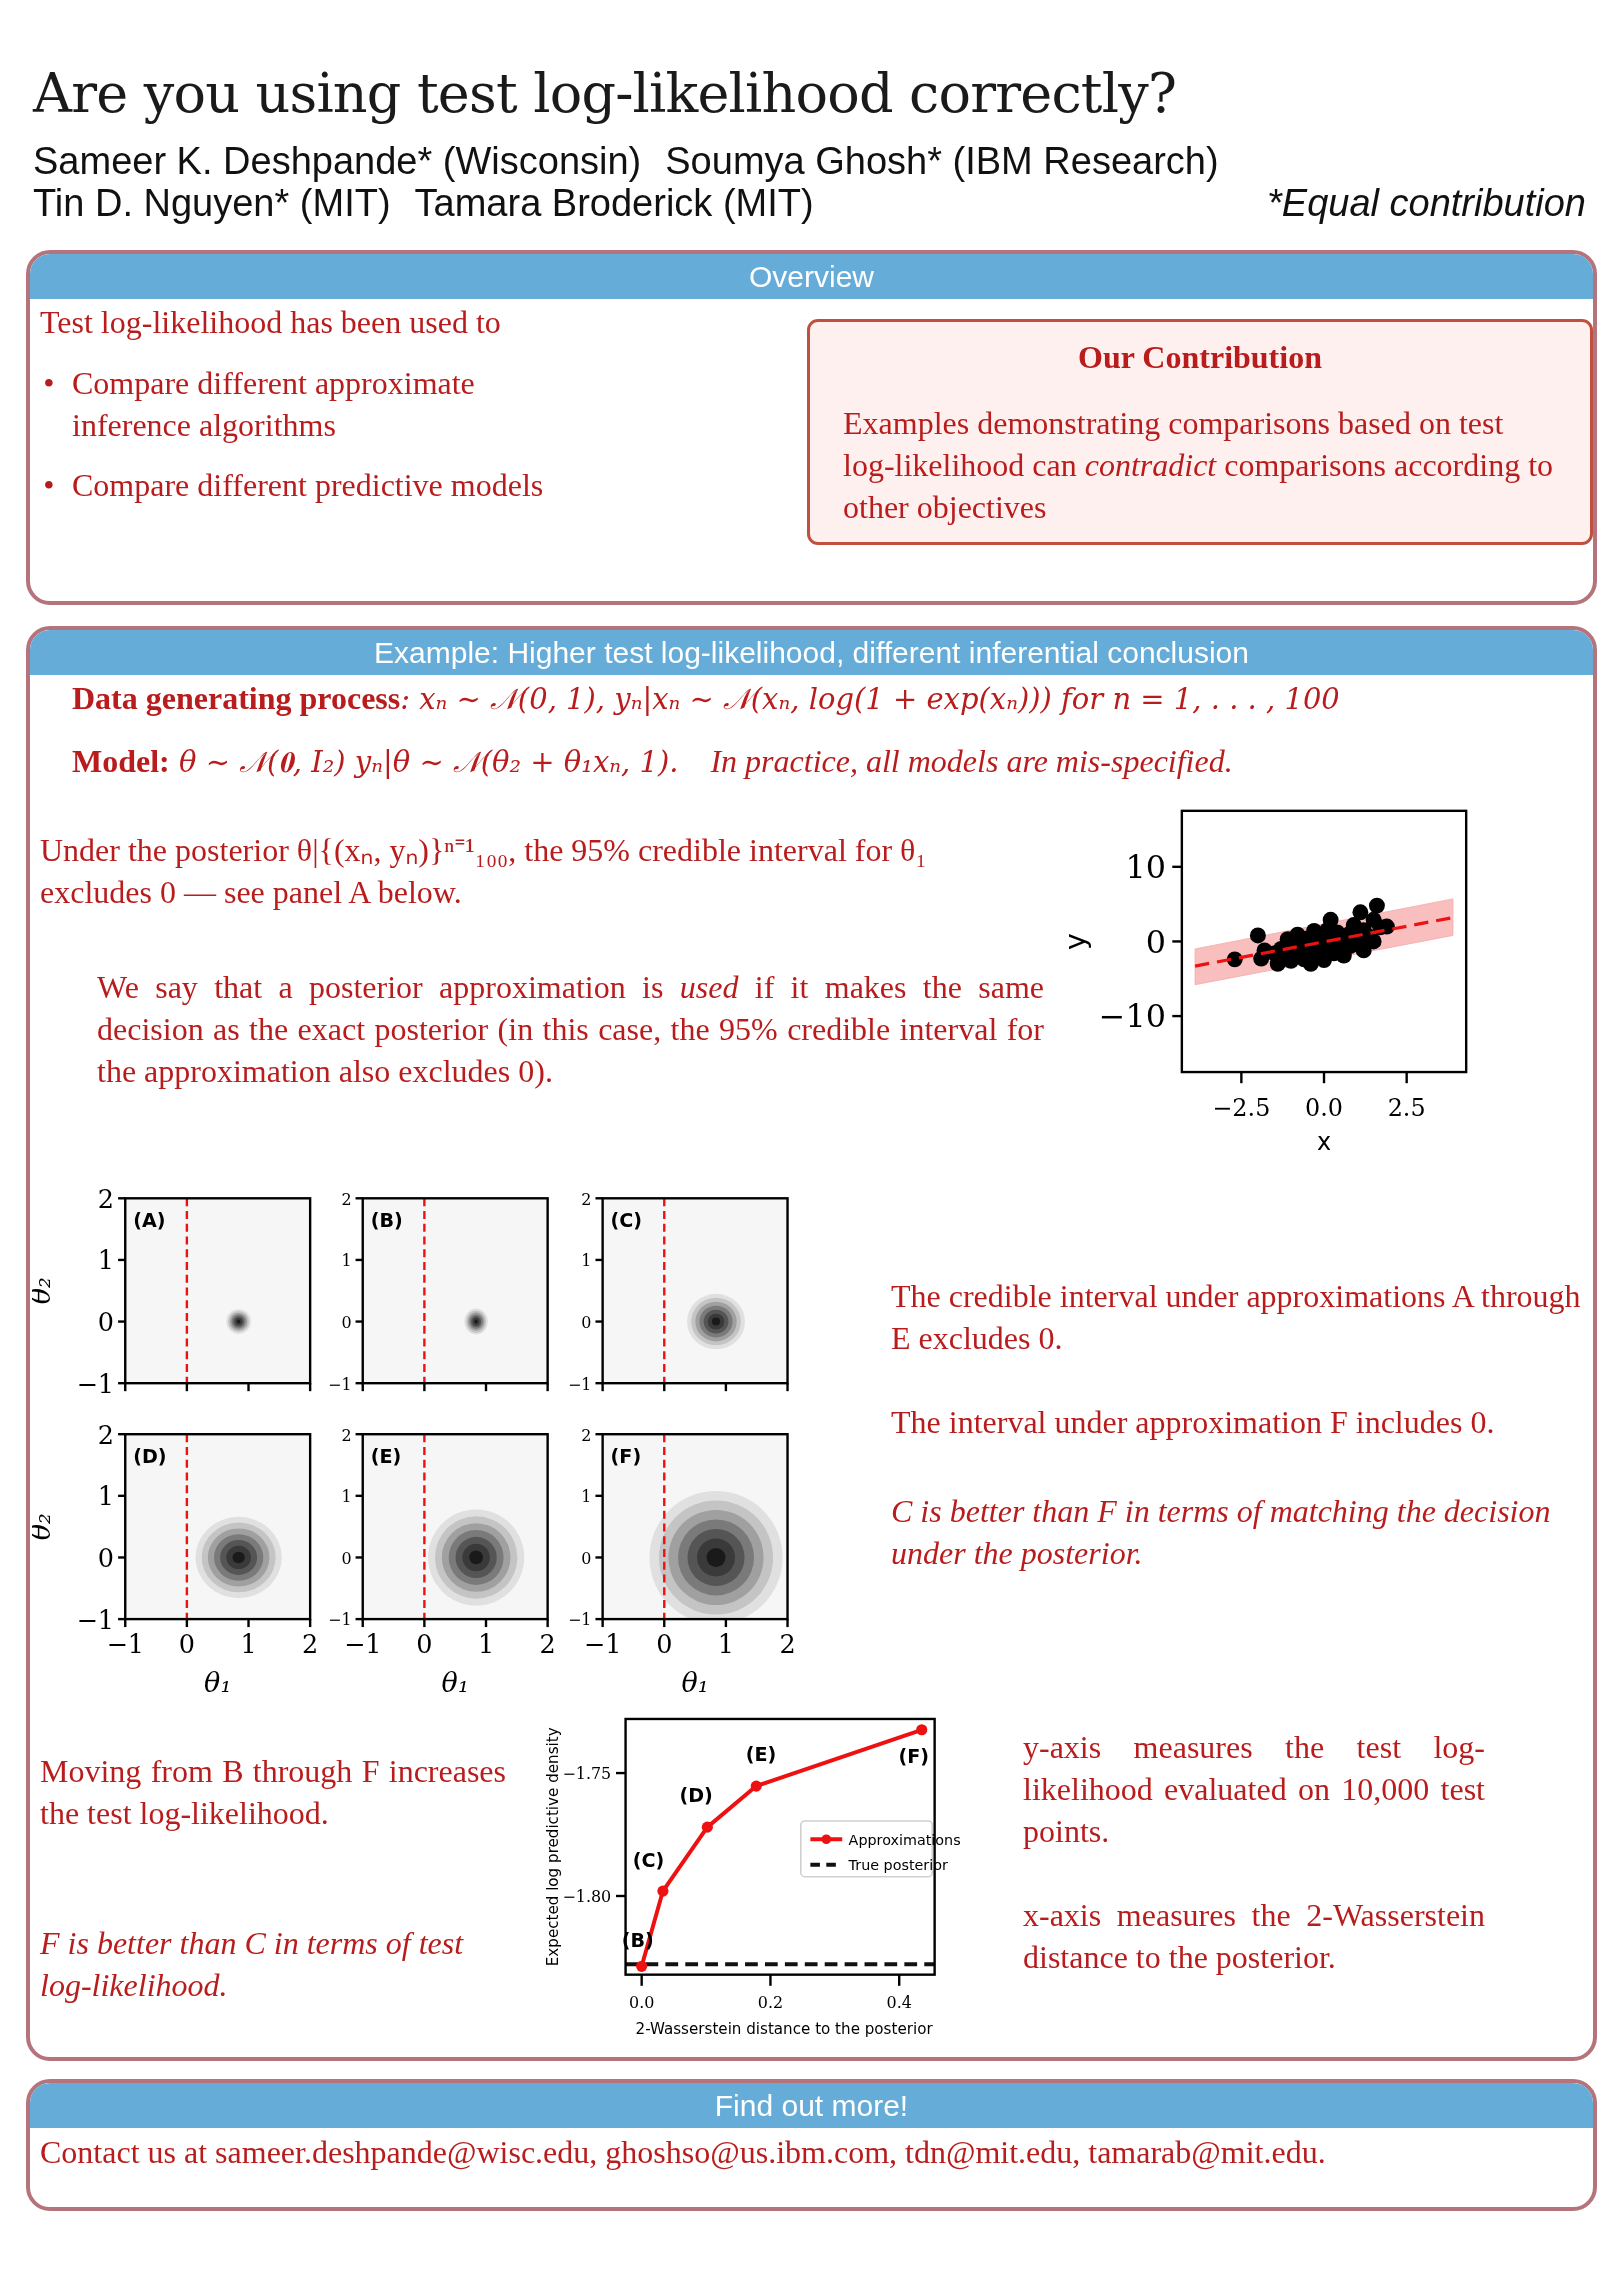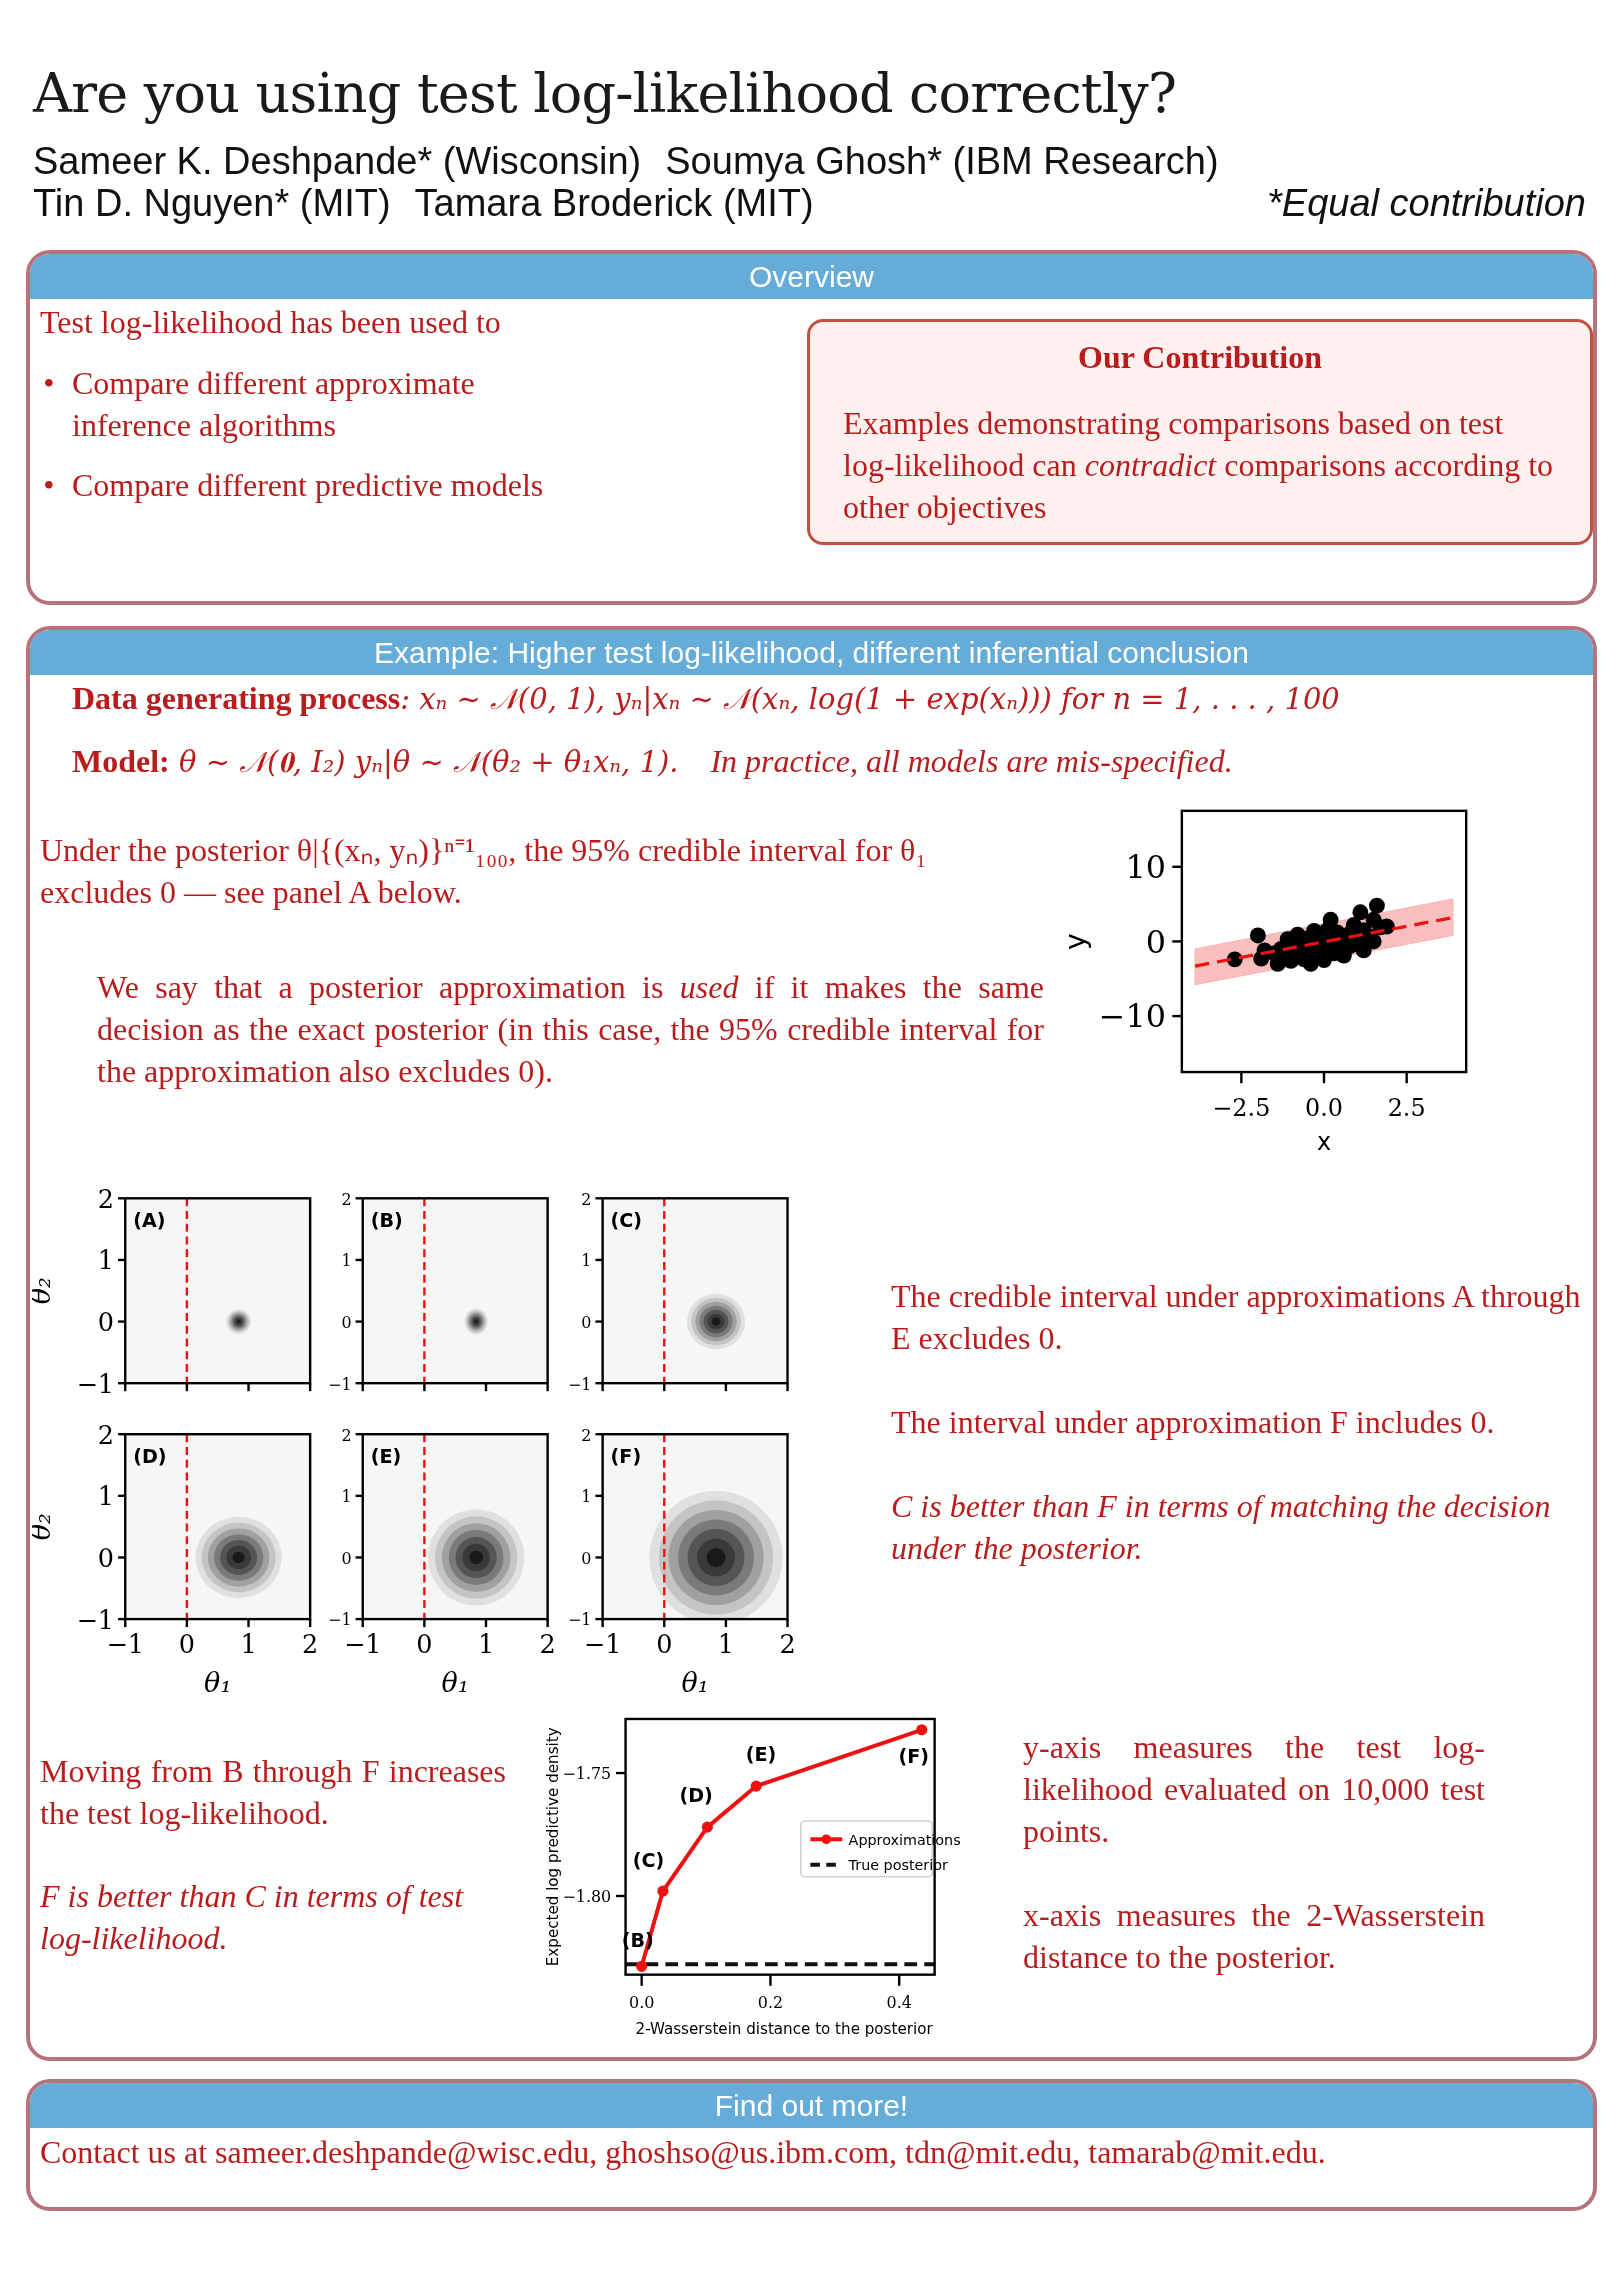--- a/index.html
+++ b/index.html
@@ -8,28 +8,28 @@
   .abs { position: absolute; }
   .title { left: 33px; top: 62px; font-family: "DejaVu Serif", serif; font-weight: normal; font-size: 54px; letter-spacing: -0.8px; color: #1a1a1a; white-space: nowrap; }
   .authors { font-family: "Liberation Sans", sans-serif; font-size: 38px; color: #111; white-space: nowrap; }
   .authors .gap { display: inline-block; width: 24px; }
   .equal { font-family: "Liberation Sans", sans-serif; font-size: 38px; font-style: italic; white-space: nowrap; }
 
   .box { position: absolute; border: 4px solid #b5747b; border-radius: 24px; background: #fff; overflow: hidden; box-sizing: border-box; }
   .box-header { background: #66acd9; color: #ffffff; text-align: center; font-family: "Liberation Sans", sans-serif; font-size: 30px; height: 45px; line-height: 45px; }
 
   .txt { font-family: "Liberation Serif", serif; font-size: 32px; line-height: 42px; color: #b91c1c; }
-  .ital { font-style: italic; }
+  .ital { font-style: italic; margin-top: 47px; }
   .math { font-family: "DejaVu Serif", serif; font-style: italic; font-size: 29px; }
 
   .bullet-list { list-style: none; margin: 0; padding: 0; }
   .bullet-list li { position: relative; padding-left: 32px; margin-bottom: 17.5px; }
   .bullet-list li::before { content: "•"; position: absolute; left: 3.2px; top: 0; }
 
-  .contrib { position: absolute; left: 807px; top: 319px; width: 786px; height: 226px; border: 3.2px solid #c0503e; border-radius: 16px; background: #fdf0ee; box-sizing: border-box; }
+  .contrib { position: absolute; left: 807px; top: 319px; width: 786px; height: 226px; border: 3.2px solid #c0503e; border-radius: 11px; background: #fdf0ee; box-sizing: border-box; }
   .contrib-title { text-align: center; font-weight: bold; margin-top: 14.3px; font-size: 32px; }
   .contrib-body { padding: 24px 32px 0 33px; }
 
   .justify { text-align: justify; }
   svg text { font-family: "DejaVu Serif", serif; }
   .sans { font-family: "DejaVu Sans", sans-serif; }
 </style>
 </head>
 <body>
 

